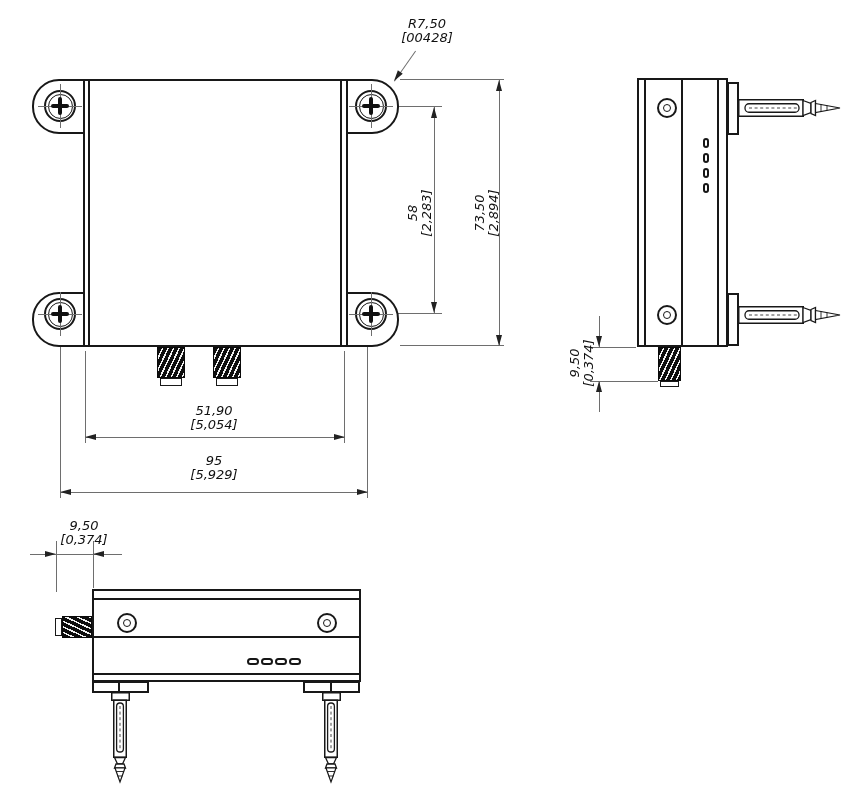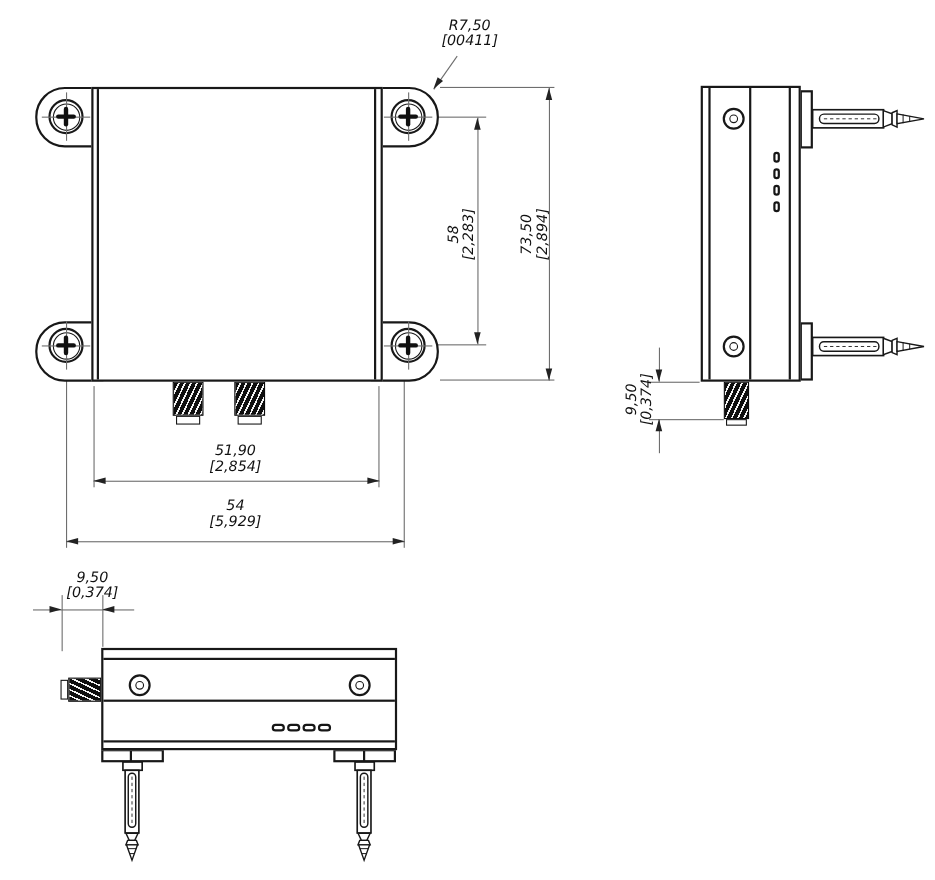--- a/index.html
+++ b/index.html
@@ -79,21 +79,21 @@
       <div class="thin" style="left:0;top:21.6px;width:44px;height:0.8px;"></div>
       <div class="thin" style="left:21.6px;top:0;width:0.8px;height:44px;"></div>
       <div class="bar" style="left:19.8px;top:13px;width:4.5px;height:18px;"></div>
       <div class="bar" style="left:13px;top:19.8px;width:18px;height:4.5px;"></div>
     </div>
   </div>
 
   <div class="dimtext" style="left:427px;top:31px;z-index:6;">
     <div class="in">
       <div>R7,50</div>
-      <div>[00411]</div>
+      <div>[00428]</div>
     </div>
   </div>
   <div class="thin" style="left:394px;top:81px;width:37px;height:1px;transform:rotate(-55deg);transform-origin:0 0;"></div>
   <div class="ar ar-left" style="left:394px;top:78px;transform:rotate(-55deg);transform-origin:0 3px;"></div>
 
   <div class="thin" style="left:390px;top:106px;width:52px;height:1px;"></div>
   <div class="thin" style="left:390px;top:313px;width:52px;height:1px;"></div>
   <div class="thin" style="left:434px;top:107px;width:1px;height:206px;"></div>
   <div class="ar ar-up" style="left:431px;top:107px;"></div>
   <div class="ar ar-down" style="left:431px;top:302px;"></div>
@@ -117,32 +117,32 @@
   </div>
 
   <div class="thin" style="left:85px;top:351px;width:1px;height:92px;"></div>
   <div class="thin" style="left:344px;top:351px;width:1px;height:92px;"></div>
   <div class="thin" style="left:85px;top:437px;width:260px;height:1px;"></div>
   <div class="ar ar-left" style="left:85px;top:434px;"></div>
   <div class="ar ar-right" style="left:334px;top:434px;"></div>
   <div class="dimtext" style="left:214px;top:418px;">
     <div class="in">
       <div>51,90</div>
-      <div>[2,854]</div>
+      <div>[5,054]</div>
     </div>
   </div>
 
   <div class="thin" style="left:60px;top:331px;width:1px;height:167px;"></div>
   <div class="thin" style="left:367px;top:331px;width:1px;height:167px;"></div>
   <div class="thin" style="left:60px;top:492px;width:308px;height:1px;"></div>
   <div class="ar ar-left" style="left:60px;top:489px;"></div>
   <div class="ar ar-right" style="left:357px;top:489px;"></div>
   <div class="dimtext" style="left:214px;top:468px;">
     <div class="in">
-      <div>54</div>
+      <div>95</div>
       <div>[5,929]</div>
     </div>
   </div>
 
   <div>
     <div class="box" style="left:727px;top:82px;width:12px;height:53px;"></div>
     <div class="box" style="left:727px;top:293px;width:12px;height:53px;"></div>
     <div class="sma" style="left:658px;top:347px;width:23px;height:34px;"></div>
     <div class="cap" style="left:660px;top:381px;width:19px;height:6px;"></div>
     <div class="box" style="left:637px;top:78px;width:91px;height:269px;z-index:2;"></div>

